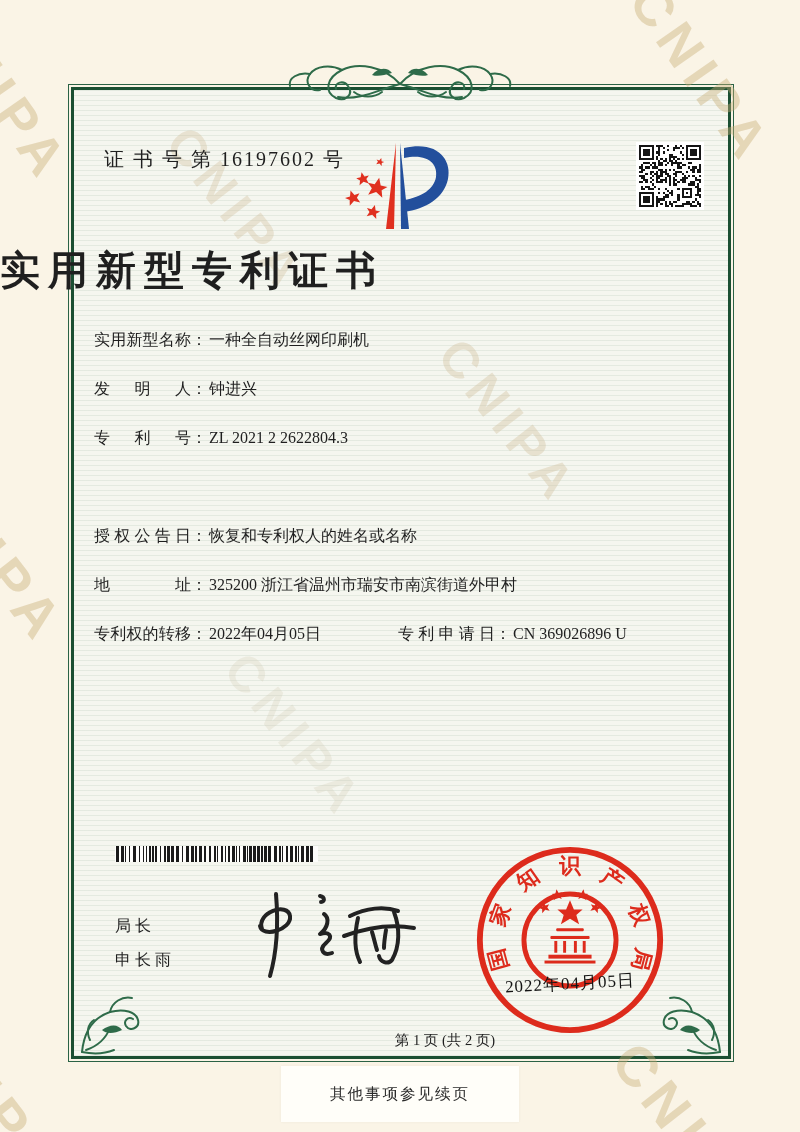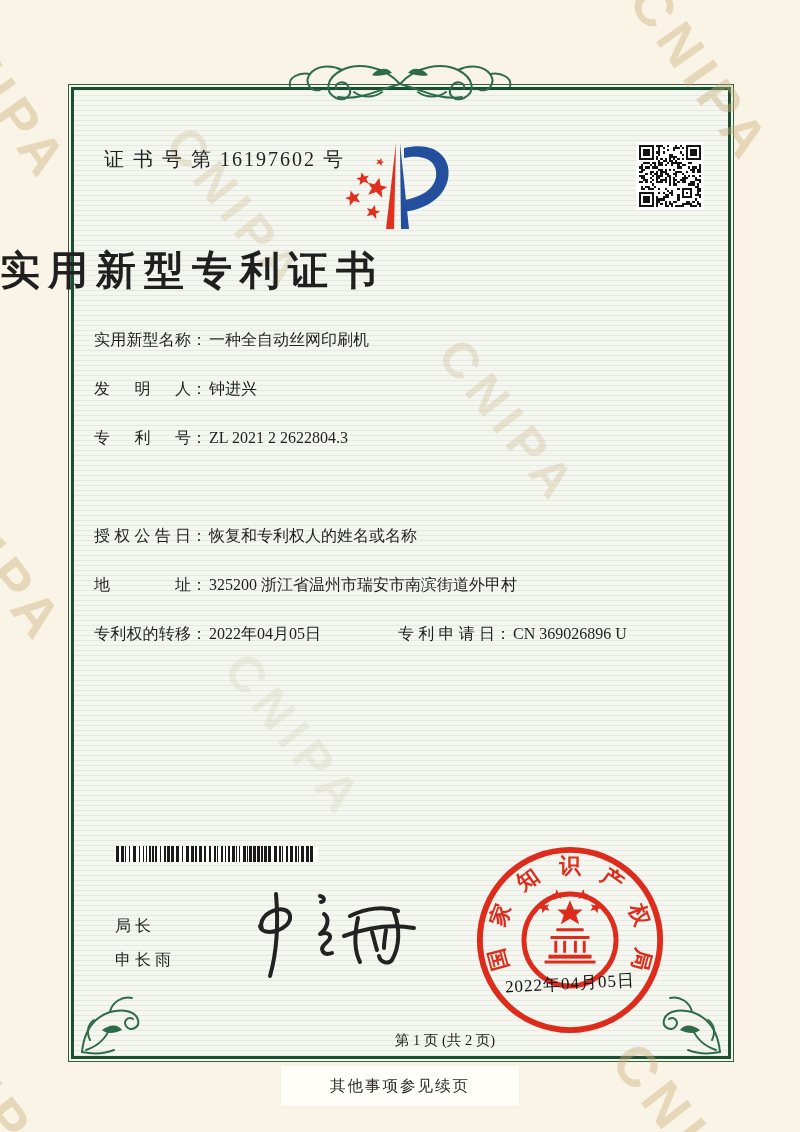--- a/index.html
+++ b/index.html
@@ -62,21 +62,21 @@
   .signature{position:absolute;left:232px;top:884px;}
 
   .seal{position:absolute;left:472px;top:842px;width:196px;height:196px;}
   .seal svg text{font-family:"Liberation Serif","DejaVu Serif",serif;font-weight:bold;}
   .seal-date{position:absolute;left:472px;top:972px;width:196px;text-align:center;
              font-size:17px;letter-spacing:1px;color:#141414;transform:rotate(-3deg);}
 
   .page-no{position:absolute;left:68px;top:1031px;width:754px;text-align:center;font-size:14.5px;}
 
   .cont-box{position:absolute;left:50%;transform:translateX(-50%);top:1066px;
-            width:238px;height:40px;background:#fffef9;box-shadow:0 0 3px rgba(0,0,0,.05);
+            width:238px;height:56px;background:#fffef9;box-shadow:0 0 3px rgba(0,0,0,.05);
             display:flex;align-items:center;justify-content:center;
             font-size:15.5px;letter-spacing:2px;color:#2a2a2a;}
 </style>
 </head>
 <body>
 
 <div id="page">
 
   <div class="wm w1">CNIPA</div>
   <div class="wm w2">CNIPA</div>

